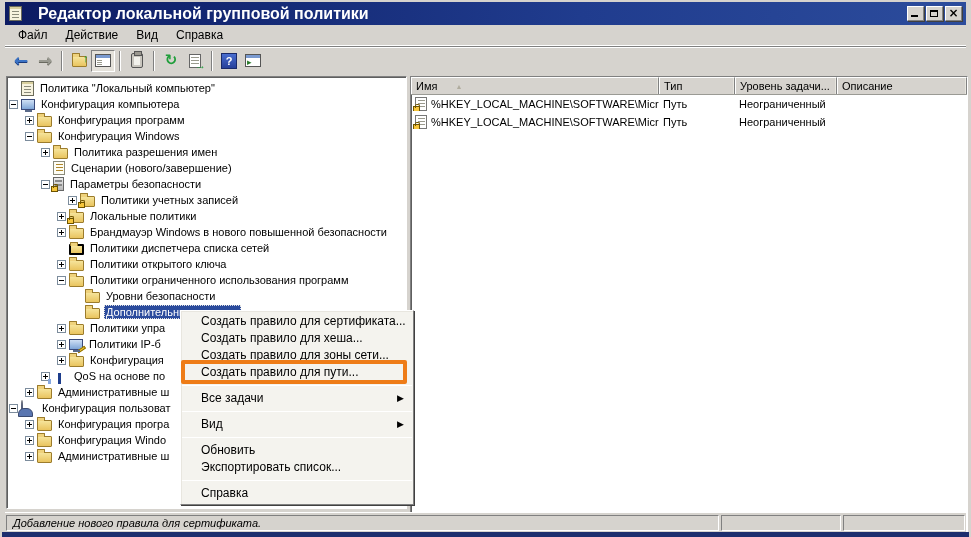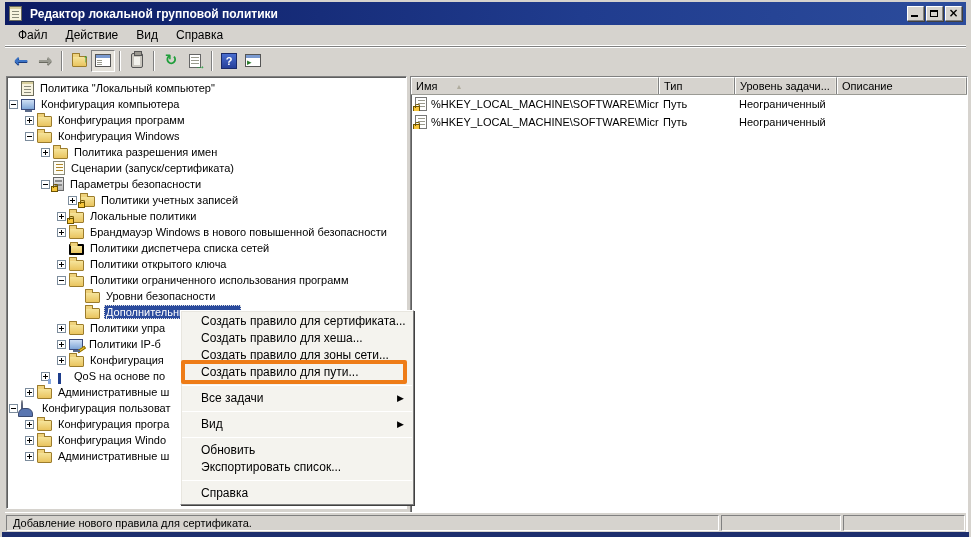--- a/index.html
+++ b/index.html
@@ -7,21 +7,21 @@
   body { background:#9a9a94; }
 
   .window { position:relative; width:971px; height:537px; background:#D6D3CE;
             border-left:2px solid #D6D3CE; border-right:2px solid #D6D3CE; overflow:hidden; }
   .bottom-edge { position:absolute; left:0; right:0; bottom:0; height:5px; background:#1d2e6e; }
 
   
   .titlebar { position:absolute; left:3px; top:2px; right:3px; height:23px;
               background:linear-gradient(90deg,#0c1b62 0%, #203c8e 60%, #2c4c9c 100%);
               display:flex; align-items:center; padding:0 4px; }
-  .titlebar .title { color:#fff; font-weight:bold; font-size:12px; margin-left:8px; flex:1;
+  .titlebar .title { color:#fff; font-weight:bold; font-size:16px; margin-left:16px; flex:1;
                      white-space:nowrap; overflow:hidden; }
   .ic-scroll { width:13px; height:15px; background:#f7f3df; border:1px solid #6b6b5a; position:relative; flex:none;
                box-shadow:inset 0 2px 0 #d8cf9e; }
   .ic-scroll::after { content:""; position:absolute; left:2px; top:4px; width:7px; height:7px;
                background:repeating-linear-gradient(#8a8a7a 0 1px, transparent 1px 3px); }
   .winbtn { width:17px; height:15px; background:#D6D3CE; border:1px solid #808080;
             border-top-color:#fff; border-left-color:#fff; box-shadow:1px 1px 0 #404040;
             margin-left:2px; position:relative; flex:none; }
   .winbtn .g-min { position:absolute; left:3px; bottom:3px; width:7px; height:2px; background:#000; }
   .winbtn .g-max { position:absolute; left:3px; top:3px; width:8px; height:7px; border:1px solid #000; border-top-width:2px; }
@@ -117,21 +117,21 @@
           box-shadow:inset -1px -1px 0 #808080; font-size:8px; display:flex; align-items:center; justify-content:center; flex:none; color:#000; }
   .sthumb { width:318px; height:15px; background:#D6D3CE; border:1px solid #fff; border-right-color:#404040; border-bottom-color:#404040;
           box-shadow:inset -1px -1px 0 #808080; margin-left:0; flex:none; }
   .strack { flex:1; }
 
   
   .statusbar { position:absolute; left:3px; right:3px; top:512px; height:21px; display:flex; gap:2px; padding:2px 1px;
                border-top:1px solid #fff; background:#D6D3CE; }
   .ssec { border:1px solid #808080; border-right-color:#fff; border-bottom-color:#fff; font-size:11px;
           padding:1px 6px; white-space:nowrap; overflow:hidden; }
-  .ssec.main { flex:1; }
+  .ssec.main { flex:1;font-style:italic; }
   .ssec.s2 { width:120px; }
   .ssec.s3 { width:122px; }
 
   
   .ctxmenu { position:absolute; left:178px; top:310px; width:234px; background:#F4F3EE;
              border:1px solid #808080; border-top-color:#fff; border-left-color:#fff;
              box-shadow:1px 1px 0 #404040, inset 1px 1px 0 #e8e6df; padding:2px 0; z-index:5; }
   .citem { height:17px; line-height:17px; font-size:12px; padding-left:20px; position:relative; white-space:nowrap; color:#000; }
   .citem .sub { position:absolute; right:9px; top:0; font-size:9px; }
   .csep { height:1px; background:#9a9a8e; border-bottom:1px solid #fff; margin:4px 1px; }
@@ -224,21 +224,21 @@
         <span class="lbl">Конфигурация Windows</span>
       </div>
       <div class="trow" style="padding-left: 34px;">
         <span class="exp plus"></span>
         <span class="ic ic-folder"></span>
         <span class="lbl">Политика разрешения имен</span>
       </div>
       <div class="trow" style="padding-left: 34px;">
         <span class="exp-sp"></span>
         <span class="ic ic-script"></span>
-        <span class="lbl">Сценарии (запуск/сертификата)</span>
+        <span class="lbl">Сценарии (нового/завершение)</span>
       </div>
       <div class="trow" style="padding-left: 34px;">
         <span class="exp"></span>
         <span class="ic ic-server">
           <i class="lockb"></i>
         </span>
         <span class="lbl">Параметры безопасности</span>
       </div>
       <div class="trow" style="padding-left: 61px;">
         <span class="exp plus"></span>

